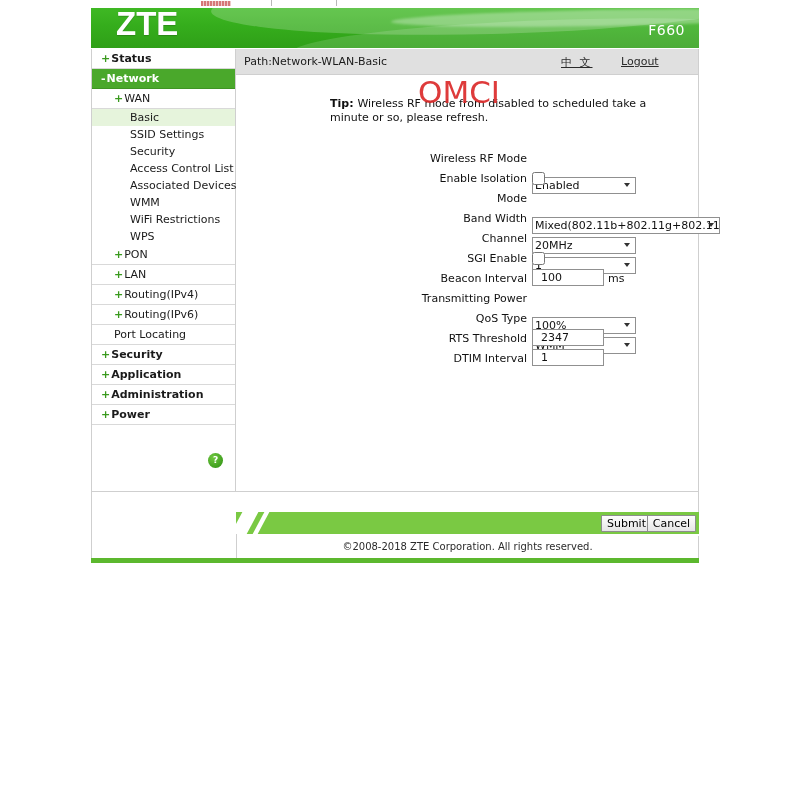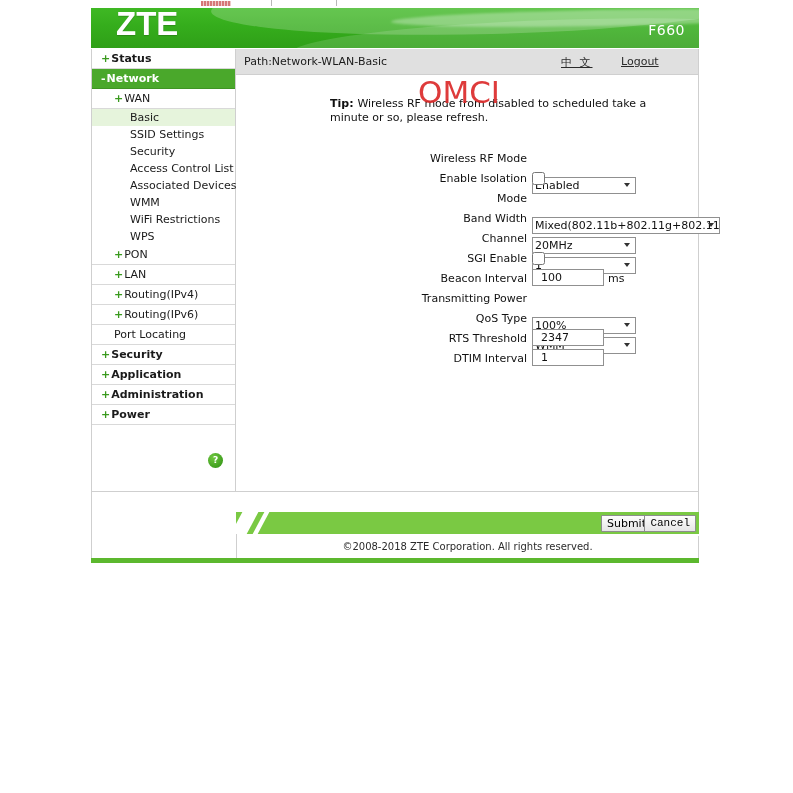--- a/index.html
+++ b/index.html
@@ -352,21 +352,21 @@
     font-size: 11px;
     color: #000000;
     background: linear-gradient(180deg,#fdfdfd,#e6e6e6);
     border: 1px solid #8d8d8d;
     border-radius: 1px;
     cursor: pointer;
     line-height: 15px;
     box-sizing: border-box;
   }
   .btn-submit { right: 47px; }
-  .btn-cancel { right: 3px; font-family: Liberation Mono, monospace; }
+  .btn-cancel { right: 3px; }
 
   .copyright {
     position: absolute;
     left: 145px; top: 44px;
     width: 463px;
     height: 22px;
     text-align: center;
     font-size: 10px;
     color: #2b2b2b;
     line-height: 22px;

